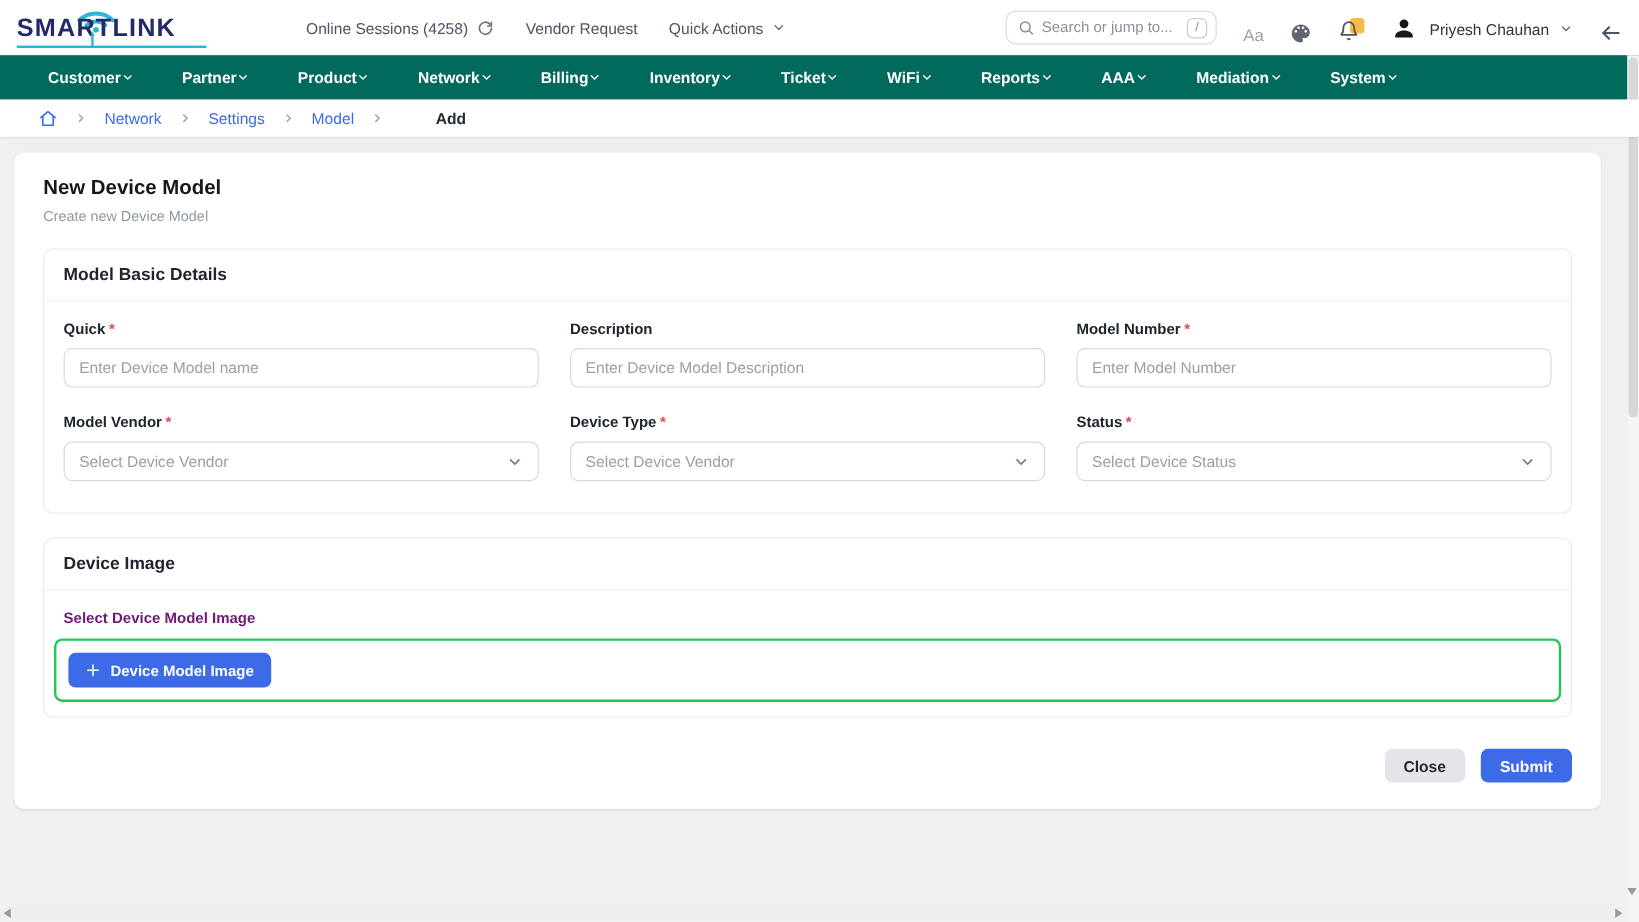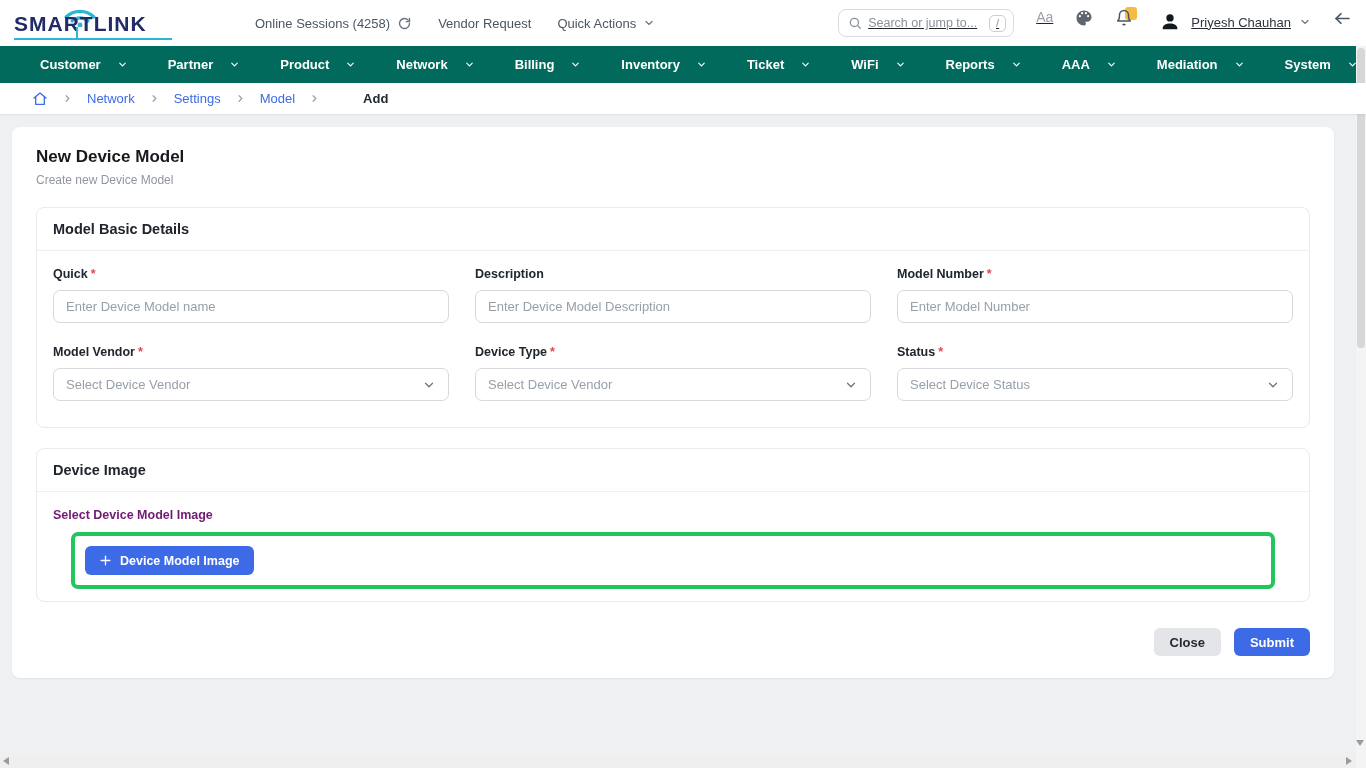--- a/index.html
+++ b/index.html
@@ -12,36 +12,36 @@
   .logo { position:relative; width:168px; height:40px; flex:0 0 auto; cursor:pointer; }
   .logo-text { font-size:21px; font-weight:800; letter-spacing:1px; color:#232a68; position:absolute; left:2px; top:9px; }
   .logo-arcs { position:absolute; left:48px; top:-2px; }
   .logo-underline { position:absolute; left:2px; top:35px; width:158px; height:2px; background:#29b6d8; }
   .logo-upline { position:absolute; left:64px; top:24px; width:2px; height:12px; background:#29b6d8; }
 
   .top-links { display:flex; align-items:center; gap:26px; margin-left:75px; font-size:13px; color:#4b5563; }
   .top-link { display:flex; align-items:center; gap:7px; cursor:pointer; white-space:nowrap; }
   .icon-gray { color:#6b7280; display:inline-flex; }
 
-  .top-right { margin-left:auto; display:flex; align-items:flex-start; gap:22px;text-decoration:underline; }
+  .top-right { margin-left:auto; display:flex; align-items:flex-end; gap:22px; }
   .searchbox { width:176px; height:28px; border:1px solid #d8dce1; border-radius:8px; display:flex; align-items:center; padding:0 7px 0 9px; gap:6px; color:#8a919b; background:#fff; }
   .searchbox input { border:none; outline:none; width:100%; font-size:12.5px; color:#394050; background:transparent; font-family:"Liberation Sans",sans-serif; }
   .searchbox input::placeholder { color:#8a919b; }
   .slash-badge { border:1px solid #c9ced5; border-radius:5px; font-size:11px; color:#8a919b; padding:1px 6px; line-height:13px; }
   .fontsize-toggle { font-size:14px; color:#9aa1aa; cursor:pointer; }
   .bell-wrap { position:relative; width:20px; height:20px; cursor:pointer; }
   .bell-badge { position:absolute; right:-2px; top:-2px; width:12px; height:13px; background:#f6bc41; border-radius:3px; }
   .bell-wrap svg { position:relative; }
   .user-chip { display:flex; align-items:center; gap:8px; cursor:pointer; font-size:13px; color:#2f353d; white-space:nowrap; }
   .avatar { width:26px; height:26px; display:flex; align-items:center; justify-content:center; color:#15181c; }
   .back-arrow { color:#4b5563; cursor:pointer; display:flex; }
 
   
   .mainnav { height:37px; background:#016a5d; display:flex; align-items:center; padding-left:40px; gap:40px; }
-  .nav-item { display:flex; align-items:center; gap:16px; color:#ffffff; font-size:13px; font-weight:600; cursor:pointer; white-space:nowrap; }
+  .nav-item { display:flex; align-items:center; gap:0; color:#ffffff; font-size:13px; font-weight:600; cursor:pointer; white-space:nowrap; }
   .nav-item svg { opacity:.95; }
 
   
   .crumbbar { height:31px; background:#ffffff; display:flex; align-items:center; padding-left:32px; gap:14px; font-size:13px; box-shadow:0 1px 2px rgba(0,0,0,.07); position:relative; z-index:2; }
   .crumb-link { color:#3d6be5; cursor:pointer; }
   .crumb-sep { color:#9aa1aa; display:flex; }
   .crumb-current { color:#24292f; font-weight:700;margin-left:29px; }
   .home-ic { color:#3d6be5; display:flex; cursor:pointer; }
 
   
@@ -57,21 +57,21 @@
   .grid3 { display:grid; grid-template-columns:1fr 1fr 1fr; column-gap:26px; row-gap:22px; }
   .field-label { font-size:12.5px; font-weight:700; color:#20262e; margin-bottom:9px; display:block; }
   .req { color:#e5484d; margin-left:3px; }
   .text-input { width:100%; height:33px; border:1px solid #d5d9de; border-radius:7px; padding:0 12px; font-size:13px; color:#394050; outline:none; font-family:"Liberation Sans",sans-serif; }
   .text-input::placeholder { color:#98a0a8; }
   .select { width:100%; height:33px; border:1px solid #d5d9de; border-radius:7px; padding:0 12px; display:flex; align-items:center; justify-content:space-between; cursor:pointer; background:#fff; }
   .select .ph { font-size:13px; color:#98a0a8; }
   .select svg { color:#6f7680; }
 
   .img-label { font-size:12.5px; font-weight:700; color:#701a75; margin:16px 0 10px 10px; }
-  .upload-box { margin:0 28px; border:4px solid #22c55e; border-radius:7px; padding:10px; }
+  .upload-box { margin:0 2px; border:2px solid #22c55e; border-radius:7px; padding:10px; }
   .btn-blue { background:#3d6be8; color:#fff; border:none; border-radius:6px; height:29px; padding:0 14px; font-size:12.5px; font-weight:700; display:inline-flex; align-items:center; gap:8px; cursor:pointer; font-family:"Liberation Sans",sans-serif; }
   .device-image-card .card-body { padding:0 6px 12px 6px; }
 
   .footer-actions { display:flex; justify-content:flex-end; gap:13px; margin-top:26px; }
   .btn-close { background:#e3e5e9; color:#24292f; border:none; border-radius:6px; height:28px; padding:0 16px; font-size:13px; font-weight:600; cursor:pointer; font-family:"Liberation Sans",sans-serif; }
   .btn-submit { background:#3d6be8; color:#fff; border:none; border-radius:6px; height:28px; padding:0 16px; font-size:13px; font-weight:700; cursor:pointer; font-family:"Liberation Sans",sans-serif; }
 
   
   .vscroll { position:absolute; right:0; top:46px; width:10px; height:722px; background:#f4f4f4; }
   .vscroll .thumb { position:absolute; top:2px; left:1px; width:8px; height:300px; background:#d7d7d7; border-radius:4px; }

